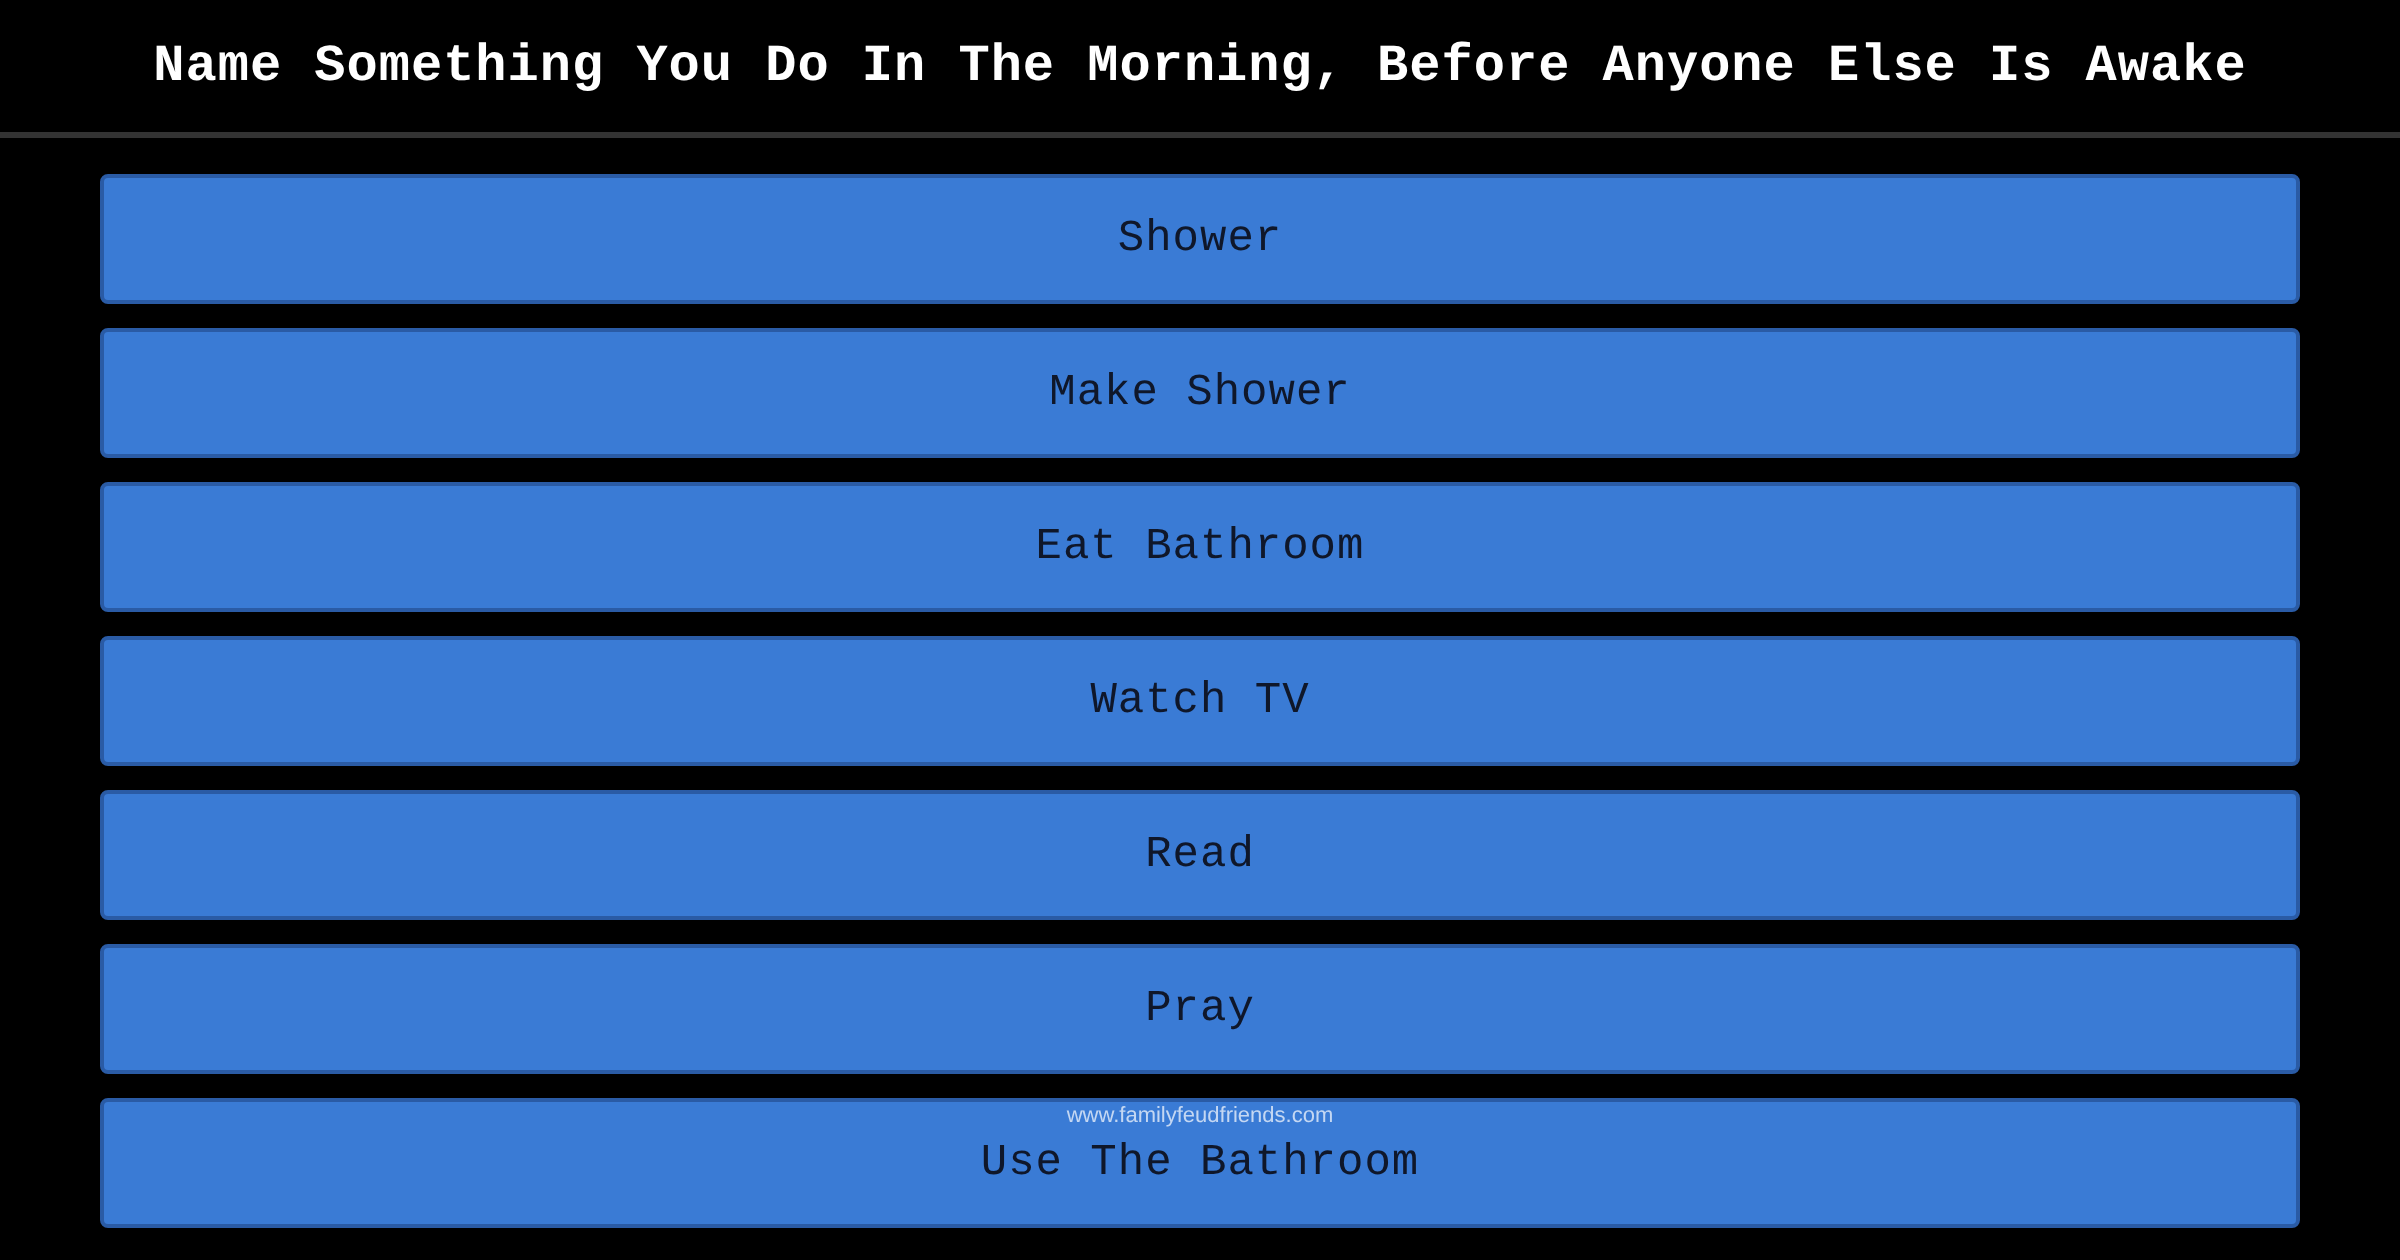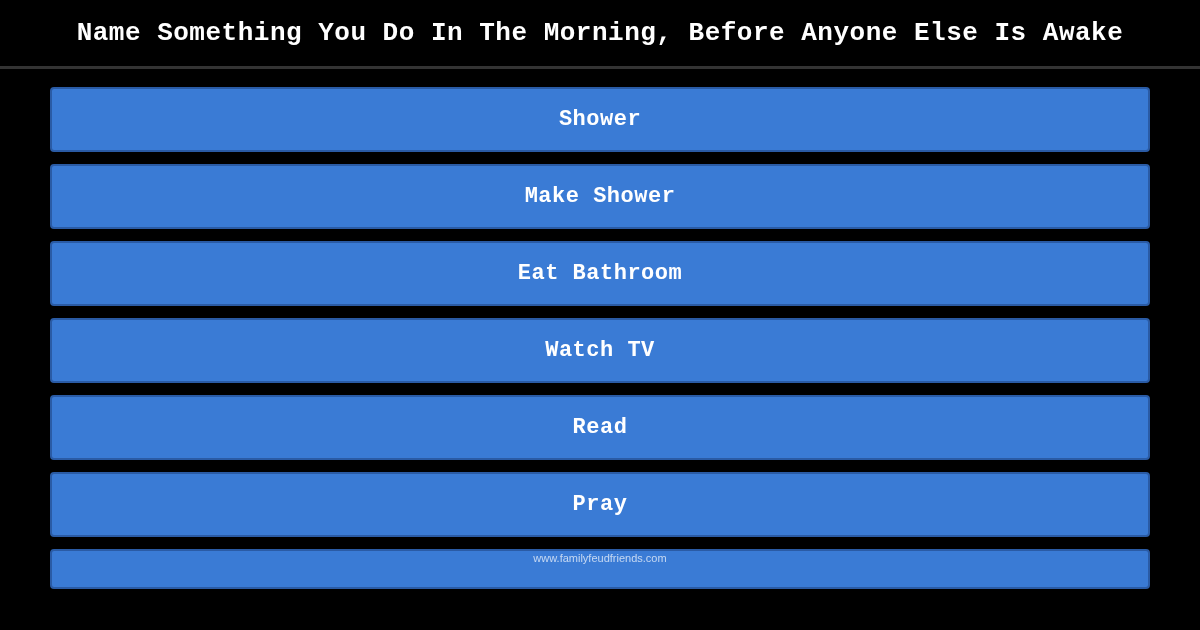--- a/index.html
+++ b/index.html
@@ -43,23 +43,23 @@
       background-color: #3a7bd5;
       border: 2px solid #2a5ba5;
       border-radius: 4px;
       padding: 18px 20px;
       text-align: center;
       cursor: pointer;
       position: relative;
     }
 
     .answer-text {
-      color: #ffffff;
+      color: #0f172a;
       font-size: 22px;
-      font-weight: bold;
+      font-weight: normal;
       font-family: 'Courier New', Courier, monospace;
       letter-spacing: 0.5px;
     }
 
     .answer-row.last-visible {
       position: relative;
     }
 
     .watermark {
       position: absolute;
@@ -79,14 +79,14 @@
   <span class="title-text">Name Something You Do In The Morning, Before Anyone Else Is Awake</span>
 </div>
 
 <div class="answers-container" id="answers-container">
 <div class="answer-row"><span class="answer-text">Shower</span></div>
     <div class="answer-row"><span class="answer-text">Make Shower</span></div>
     <div class="answer-row"><span class="answer-text">Eat Bathroom</span></div>
     <div class="answer-row"><span class="answer-text">Watch TV</span></div>
     <div class="answer-row"><span class="answer-text">Read</span></div>
     <div class="answer-row"><span class="answer-text">Pray</span></div>
-    <div class="answer-row last-visible"><div class="watermark">www.familyfeudfriends.com</div></div>
+    <div class="answer-row last-visible"><div class="watermark">www.familyfeudfriends.com</div><span class="answer-text">Use The Bathroom</span></div>
   </div>
 
 </body></html>

